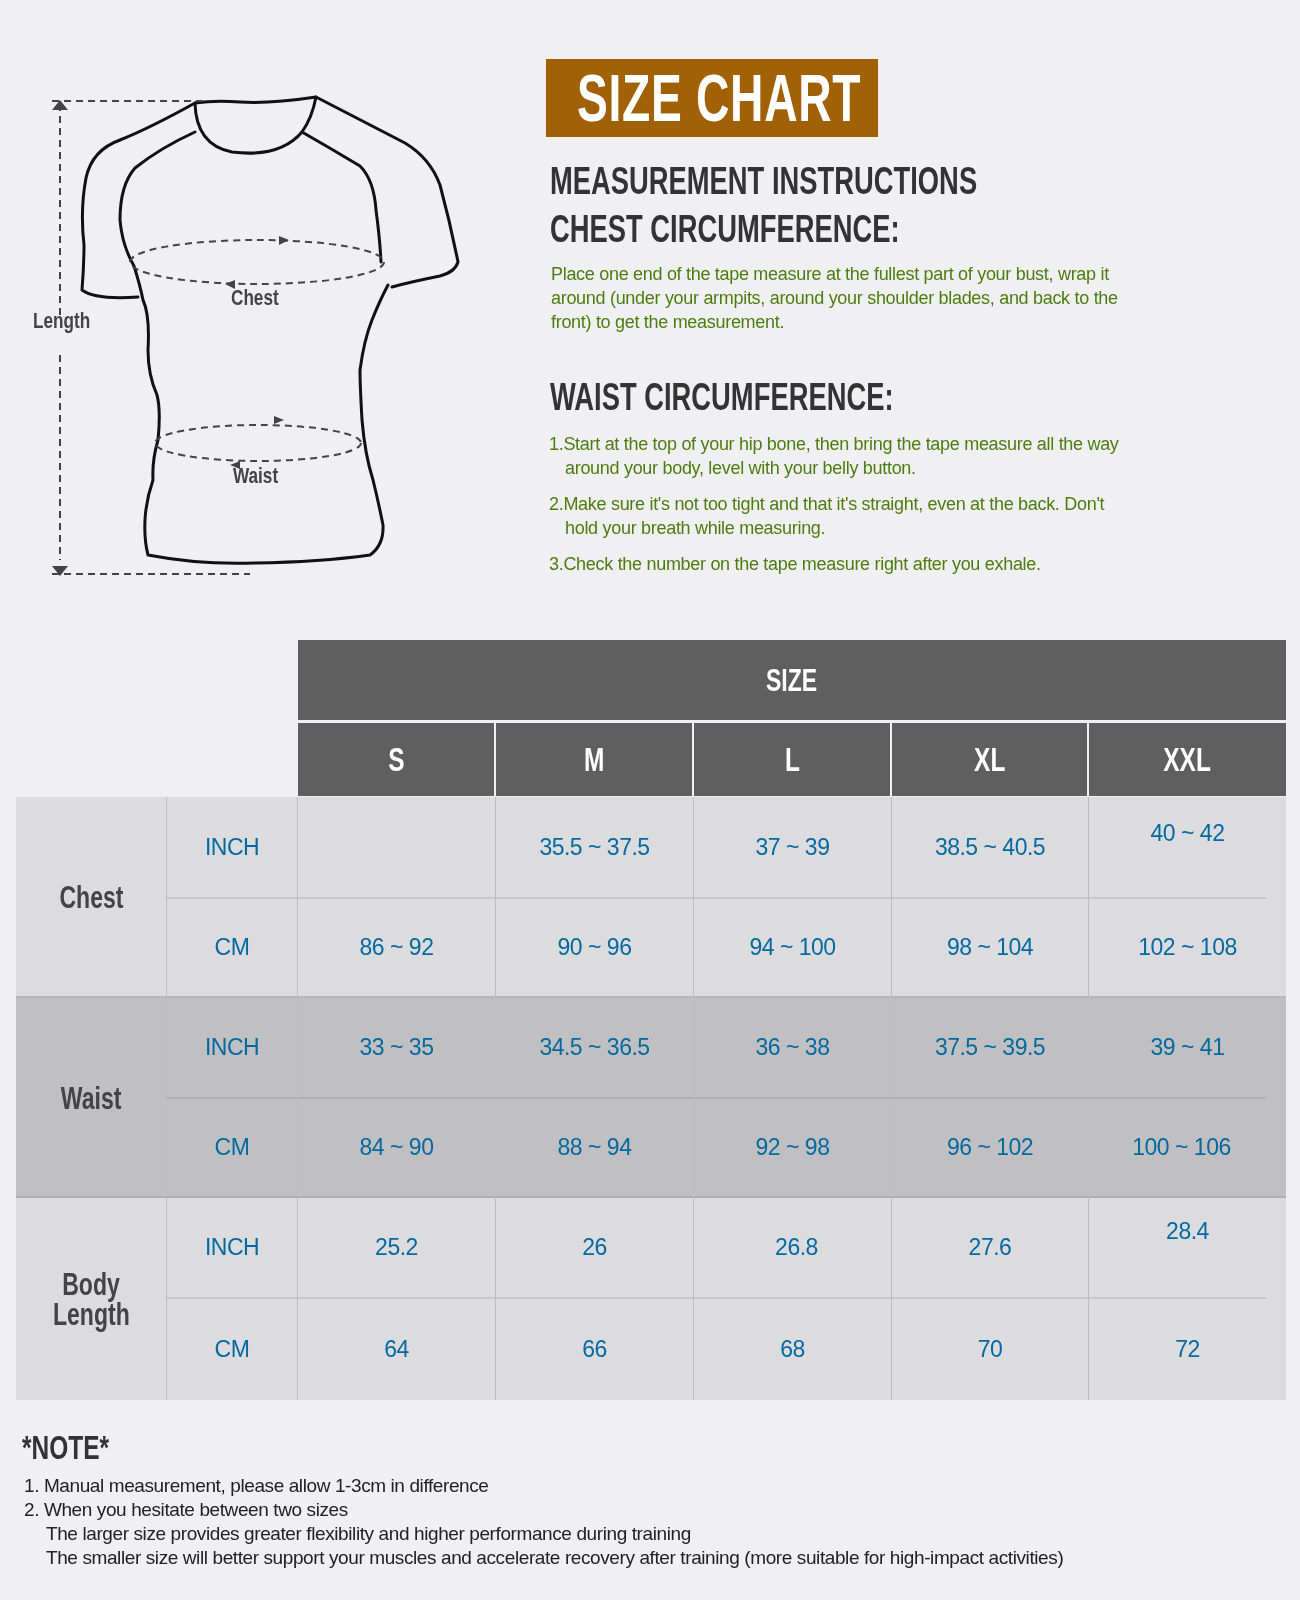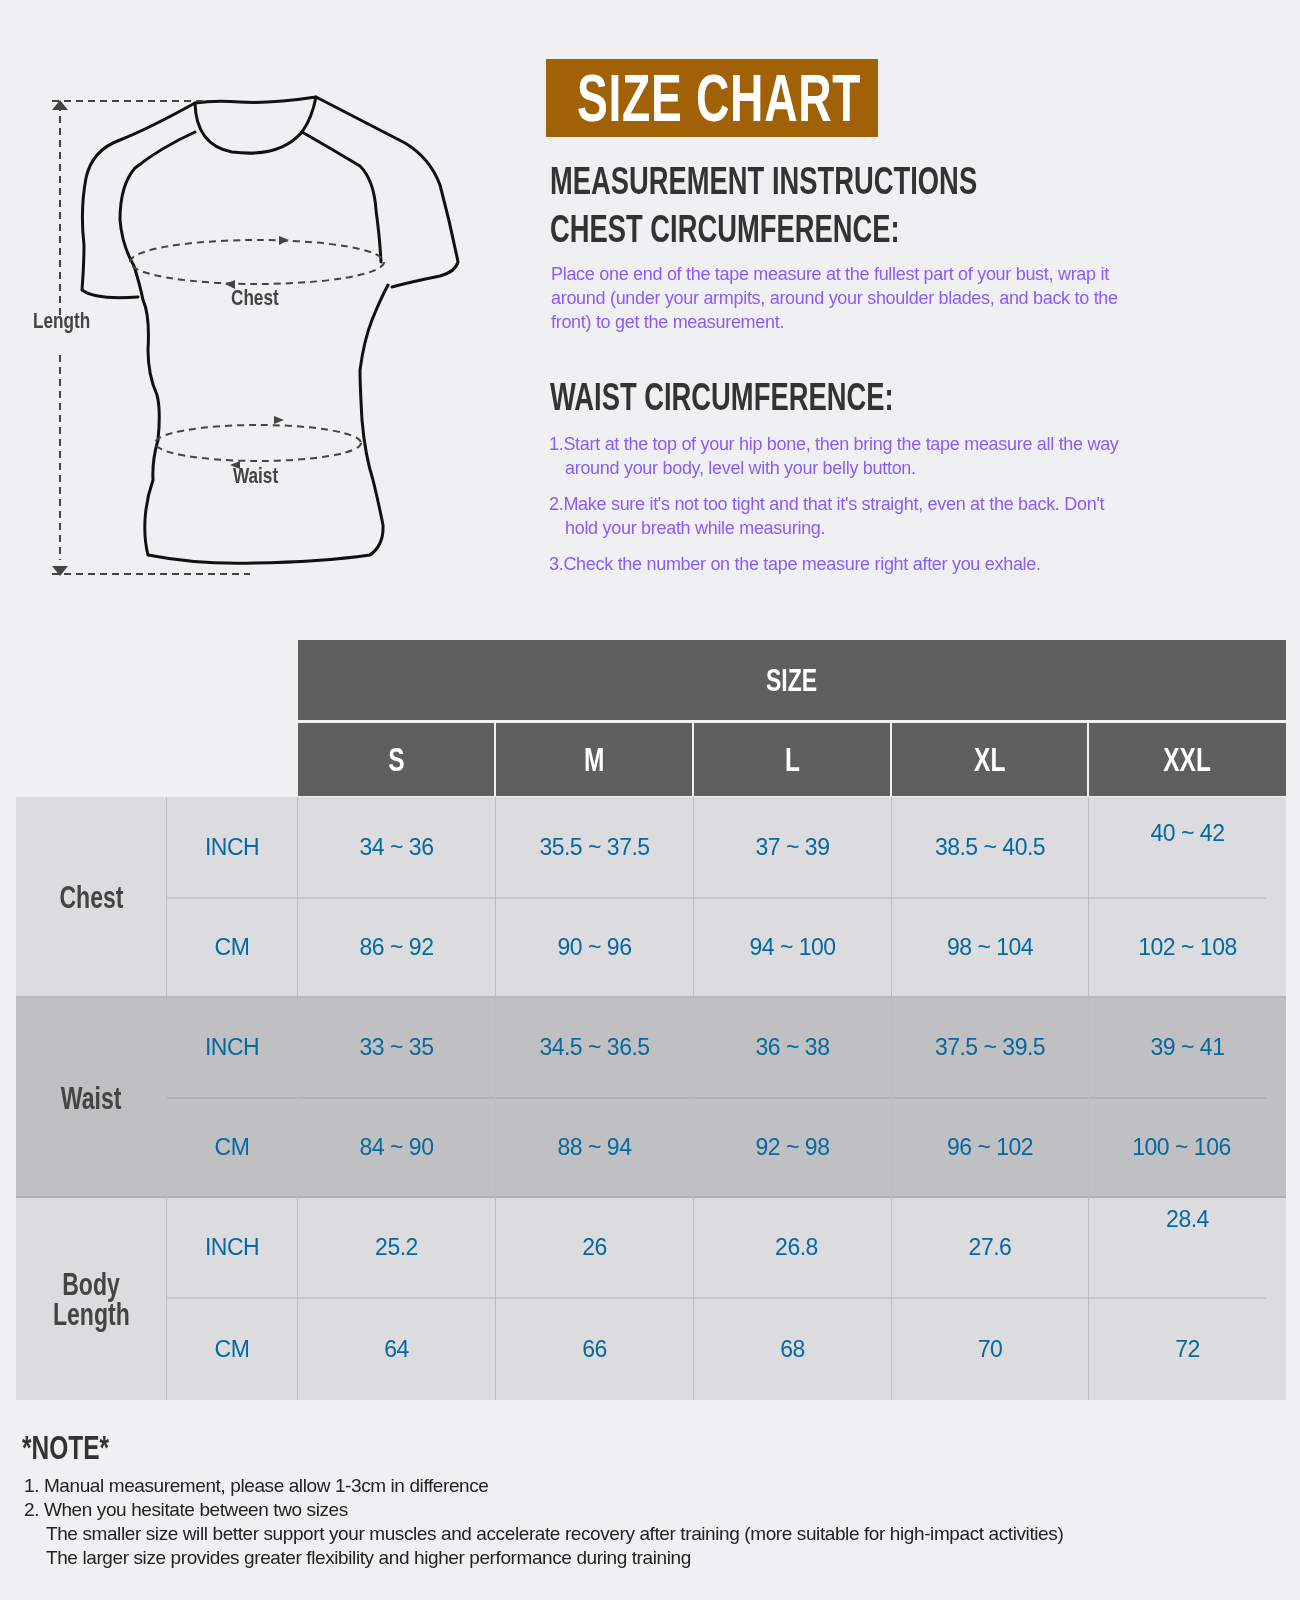--- a/index.html
+++ b/index.html
@@ -8,21 +8,21 @@
 
   
   #diagram { position: absolute; left: 0; top: 80px; width: 480px; height: 500px; }
   .diag-label { position: absolute; font-weight: bold; font-size: 22px; color: #444; transform: scaleX(0.78); transform-origin: left center; white-space: nowrap; }
 
   
   #title-box { position: absolute; left: 546px; top: 59px; width: 332px; height: 78px; background: #a16207; }
   #title-text { position: absolute; left: 31px; top: 6px; font-size: 66px; font-weight: bold; color: #fff; letter-spacing: 1px; transform: scaleX(0.70); transform-origin: left center; white-space: nowrap; line-height: 66px; }
 
   .heading { position: absolute; font-weight: bold; color: #333; font-size: 38px; transform: scaleX(0.72); transform-origin: left center; white-space: nowrap; line-height: 40px; }
-  .para { position: absolute; font-size: 18px; line-height: 24px; color: #8b5cf6; letter-spacing: -0.3px; }
+  .para { position: absolute; font-size: 18px; line-height: 24px; color: #4d7c0f; letter-spacing: -0.3px; }
   .para .ind { display: block; padding-left: 16px; }
 
   
   #size-table { position: absolute; left: 16px; top: 640px; width: 1270px; height: 760px; }
   .cell { position: absolute; display: flex; align-items: center; justify-content: center; text-align: center; }
   .hdr { background: #5f5f5f; color: #fff; font-weight: bold; }
   .hdr span { display: inline-block; transform: scaleX(0.72); white-space: nowrap; }
   .val { font-size: 23px; color: #0369a1; letter-spacing: -0.5px; }
   .grp { font-weight: bold; font-size: 32px; color: #444; line-height: 30px; }
   .grp span { display: inline-block; transform: scaleX(0.72); }
@@ -135,21 +135,20 @@
   <div class="vline" style="left:281px;top:157px;height:603px;"></div>
   <div class="vline" style="left:479px;top:157px;height:603px;"></div>
   <div class="vline" style="left:677px;top:157px;height:603px;"></div>
   <div class="vline" style="left:875px;top:157px;height:603px;"></div>
   <div class="vline" style="left:1072px;top:157px;height:603px;"></div>
 
   <div class="cell grp" style="left:0;top:157px;width:150px;height:200px;">
       <span>Chest</span>
     </div>
   <div class="cell val" style="left:151px;top:157px;width:130px;height:100px;">INCH</div>
-  <div class="cell val" style="left:282px;top:157px;width:197px;height:100px;">34 ~ 36</div>
   <div class="cell val" style="left:480px;top:157px;width:197px;height:100px;">35.5 ~ 37.5</div>
   <div class="cell val" style="left:678px;top:157px;width:197px;height:100px;">37 ~ 39</div>
   <div class="cell val" style="left:876px;top:157px;width:196px;height:100px;">38.5 ~ 40.5</div>
   <div class="cell val" style="left:1073px;top:143px;width:197px;height:100px;">40 ~ 42</div>
   <div class="cell val" style="left:151px;top:259px;width:130px;height:97px;">CM</div>
   <div class="cell val" style="left:282px;top:259px;width:197px;height:97px;">86 ~ 92</div>
   <div class="cell val" style="left:480px;top:259px;width:197px;height:97px;">90 ~ 96</div>
   <div class="cell val" style="left:678px;top:259px;width:197px;height:97px;">94 ~ 100</div>
   <div class="cell val" style="left:876px;top:259px;width:196px;height:97px;">98 ~ 104</div>
   <div class="cell val" style="left:1073px;top:259px;width:197px;height:97px;">102 ~ 108</div>
@@ -172,28 +171,28 @@
 
   <div class="cell grp" style="left:0;top:558px;width:150px;height:202px;flex-direction:column;">
     <span>Body</span>
     <span>Length</span>
   </div>
   <div class="cell val" style="left:151px;top:558px;width:130px;height:99px;">INCH</div>
   <div class="cell val" style="left:282px;top:558px;width:197px;height:99px;">25.2</div>
   <div class="cell val" style="left:480px;top:558px;width:197px;height:99px;">26</div>
   <div class="cell val" style="left:682px;top:558px;width:197px;height:99px;">26.8</div>
   <div class="cell val" style="left:876px;top:558px;width:196px;height:99px;">27.6</div>
-  <div class="cell val" style="left:1073px;top:530px;width:197px;height:99px;">28.4</div>
+  <div class="cell val" style="left:1073px;top:542px;width:197px;height:99px;">28.4</div>
   <div class="cell val" style="left:151px;top:659px;width:130px;height:101px;">CM</div>
   <div class="cell val" style="left:282px;top:659px;width:197px;height:101px;">64</div>
   <div class="cell val" style="left:480px;top:659px;width:197px;height:101px;">66</div>
   <div class="cell val" style="left:678px;top:659px;width:197px;height:101px;">68</div>
   <div class="cell val" style="left:876px;top:659px;width:196px;height:101px;">70</div>
   <div class="cell val" style="left:1073px;top:659px;width:197px;height:101px;">72</div>
 </div>
 
 <div id="note-title">*NOTE*</div>
 <div id="notes">
   <div>1. Manual measurement, please allow 1-3cm in  difference</div>
   <div>2. When you hesitate between two sizes</div>
+  <div class="sub">The larger size provides greater flexibility and higher performance during training</div>
   <div class="sub">The smaller size will better support your muscles and accelerate recovery after training (more suitable for high-impact activities)</div>
-  <div class="sub">The larger size provides greater flexibility and higher performance during training</div>
 </div>
 
 </body></html>

